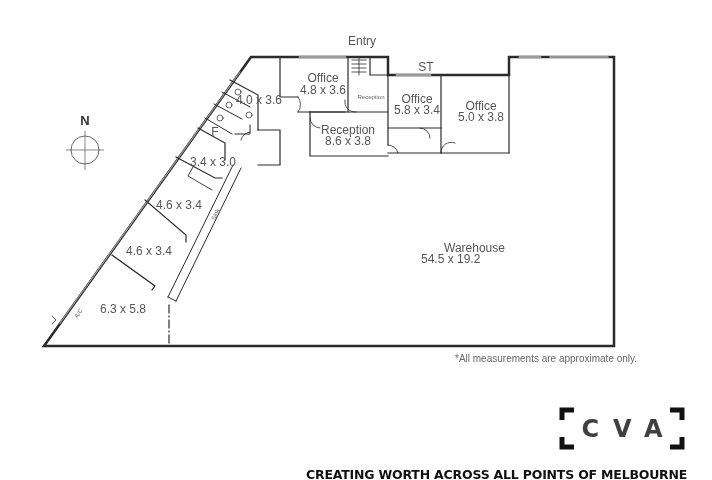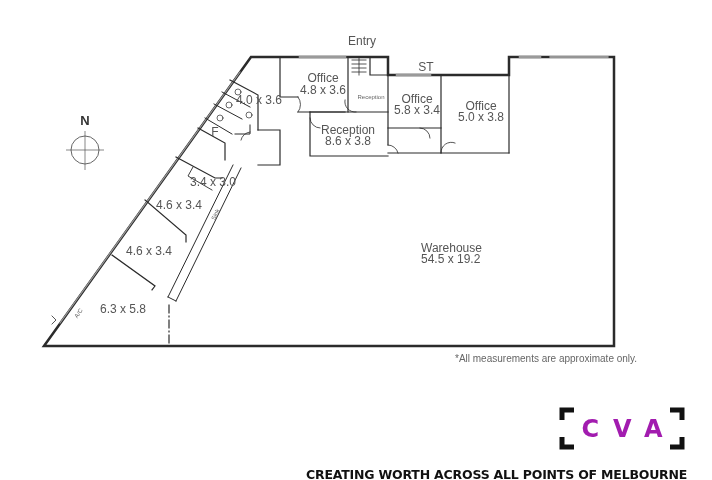--- a/index.html
+++ b/index.html
@@ -5,21 +5,21 @@
   html, body { margin:0; padding:0; background:#ffffff; }
   body { width:712px; height:480px; position:relative; overflow:hidden; font-family:"Liberation Sans", sans-serif; color:#333; }
   svg.plan { position:absolute; left:0; top:0; }
   .lbl { position:absolute; font-family:"Liberation Sans", sans-serif; font-size:12px; color:#555; line-height:11px; text-align:center; white-space:nowrap; }
   .lbl.small { font-size:6px; color:#666; }
   .lbl.left { text-align:left; }
   .north { position:absolute; left:64px; top:113px; width:42px; height:60px; }
   .north-letter { position:absolute; left:0; top:0; width:42px; text-align:center; font-family:"Liberation Sans", sans-serif; font-weight:bold; font-size:13px; color:#333; }
   .disclaimer { position:absolute; left:455px; top:353px; font-size:10px; color:#666; white-space:nowrap; }
   .logo { position:absolute; left:558px; top:406px; width:128px; height:45px; }
-  .logo-text { position:absolute; left:0; top:0; width:128px; height:45px; display:flex; align-items:center; justify-content:center; font-family:"DejaVu Sans", sans-serif; font-weight:bold; font-size:24px; letter-spacing:14px; color:#a21caf; padding-left:14px; box-sizing:border-box; }
+  .logo-text { position:absolute; left:0; top:0; width:128px; height:45px; display:flex; align-items:center; justify-content:center; font-family:"DejaVu Sans", sans-serif; font-weight:bold; font-size:24px; letter-spacing:14px; color:#404040; padding-left:14px; box-sizing:border-box; }
   .tagline { position:absolute; left:306px; top:467px; font-family:"DejaVu Sans", sans-serif; font-weight:bold; font-size:12.5px; color:#111; white-space:nowrap; letter-spacing:-0.2px; }
 </style>
 </head>
 <body>
 
 <svg class="plan" width="712" height="480" viewBox="0 0 712 480" xmlns="http://www.w3.org/2000/svg">
   <g fill="none" stroke="#2b2b2b" stroke-linecap="square">
 
     <path d="M44,346 L251,57 L388,57 L388,75 L509,75 L509,57 L614,57 L614,346 Z" stroke-width="2.5"></path>
 
@@ -99,26 +99,26 @@
 <div class="lbl" style="left:394px;top:94px;width:46px;">Office</div>
 <div class="lbl" style="left:394px;top:105px;width:46px;">5.8 x 3.4</div>
 
 <div class="lbl" style="left:456px;top:101px;width:50px;">Office</div>
 <div class="lbl" style="left:456px;top:112px;width:50px;">5.0 x 3.8</div>
 
 <div class="lbl" style="left:316px;top:125px;width:64px;">Reception</div>
 <div class="lbl" style="left:316px;top:136px;width:64px;">8.6 x 3.8</div>
 
 <div class="lbl" style="left:208px;top:127px;width:14px;">F</div>
-<div class="lbl" style="left:190px;top:157px;width:46px;margin-top:20px;">3.4 x 3.0</div>
+<div class="lbl" style="left:190px;top:157px;width:46px;">3.4 x 3.0</div>
 <div class="lbl" style="left:156px;top:200px;width:46px;">4.6 x 3.4</div>
 <div class="lbl" style="left:126px;top:246px;width:46px;">4.6 x 3.4</div>
 <div class="lbl" style="left:100px;top:304px;width:46px;">6.3 x 5.8</div>
 
-<div class="lbl left" style="left:421px;top:243px;">Warehouse</div>
+<div class="lbl left" style="left:444px;top:243px;">Warehouse</div>
 <div class="lbl left" style="left:421px;top:254px;">54.5 x 19.2</div>
 
 <div class="lbl small" style="left:71px;top:308px;width:16px;transform:rotate(-55deg);">A/C</div>
 <div class="lbl small" style="left:208px;top:209px;width:16px;transform:rotate(-63deg);">Sink</div>
 
 <div class="north">
   <div class="north-letter">N</div>
   <svg width="42" height="60" style="position:absolute;left:0;top:0;">
     <circle cx="21" cy="37" r="14" fill="none" stroke="#555" stroke-width="0.9"></circle>
     <line x1="21" y1="18" x2="21" y2="57" stroke="#555" stroke-width="0.7"></line>

